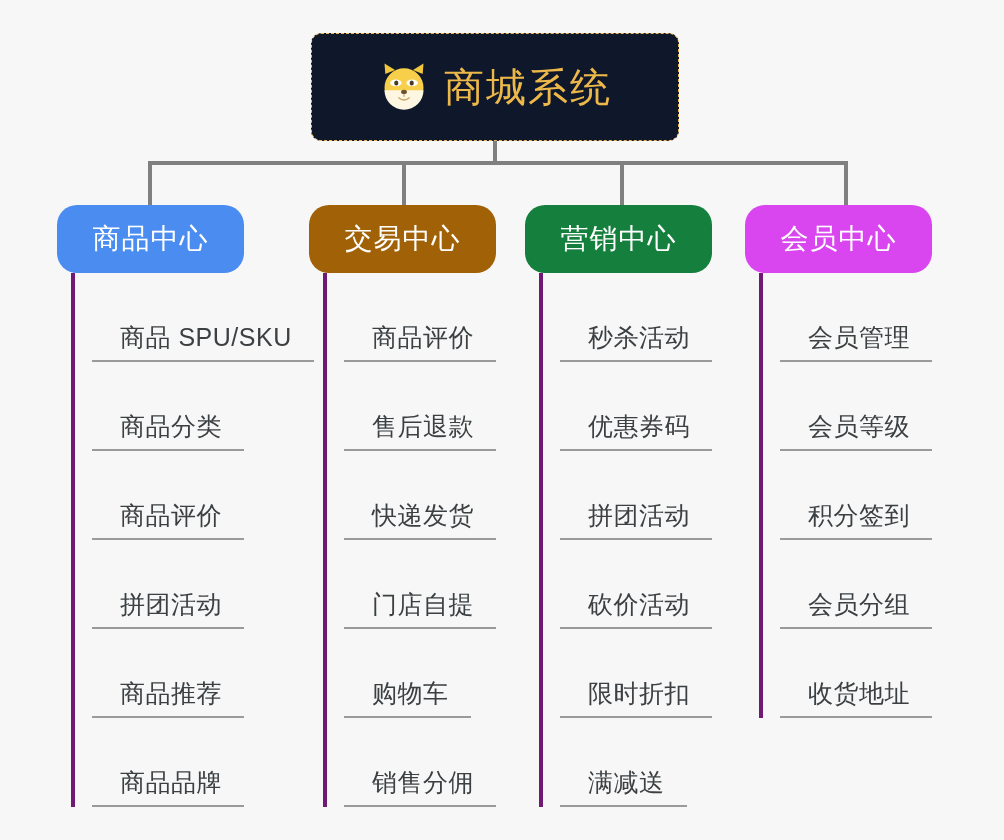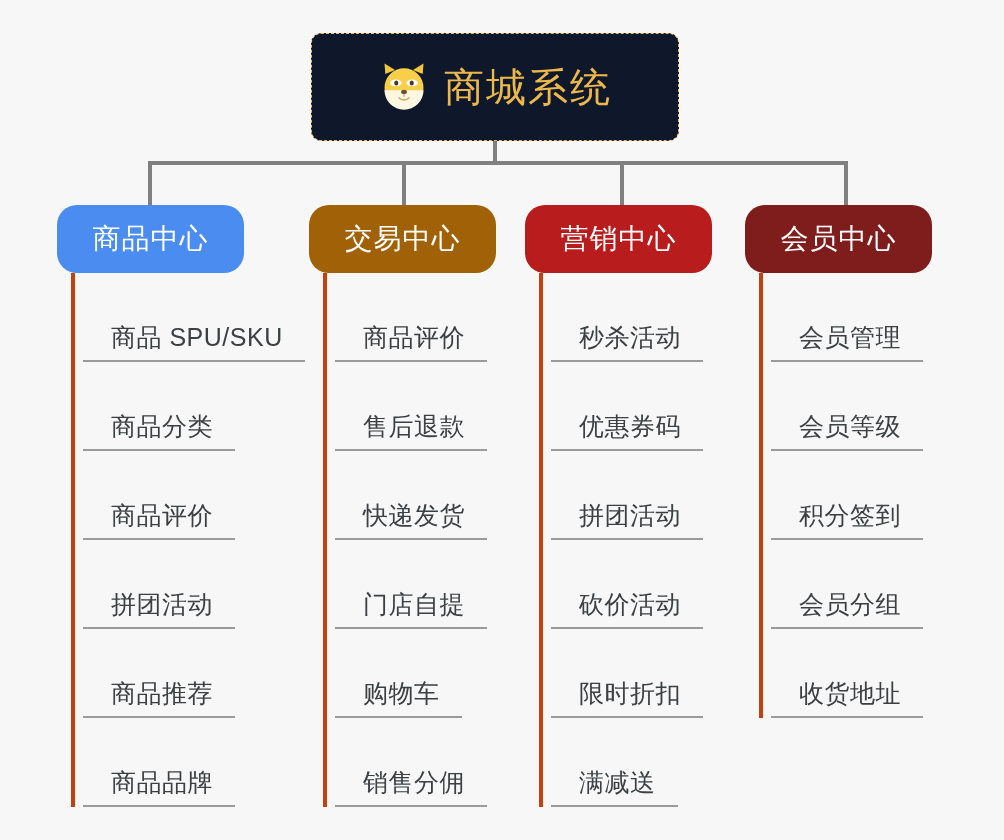--- a/index.html
+++ b/index.html
@@ -106,22 +106,22 @@
   }
   .column.col1 .cat-box { width: 187px; }
   .column.col2 .cat-box { width: 187px; }
   .column.col3 .cat-box { width: 187px; }
   .column.col4 .cat-box { width: 187px; }
 
   
   .leaf-list {
     position: relative;
     margin-top: 0;
-    padding-left: 8px;
-    border-left: 4px solid #c2410c;
+    padding-left: 17px;
+    border-left: 4px solid #701a75;
     margin-left: 14px;
   }
   .leaf-item {
     height: 89px;
     display: flex;
     align-items: flex-end;
     position: relative;
   }
   .leaf-inner {
     display: inline-block;
@@ -244,21 +244,21 @@
       </div>
       <div class="leaf-item">
         <span class="leaf-inner">
           <span class="leaf-label">销售分佣</span>
         </span>
       </div>
     </div>
   </div>
 
   <div class="column col3">
-    <div class="cat-box" style="background: #b91c1c; text-align: center;">
+    <div class="cat-box" style="background: #15803d; text-align: center;">
       <span>营销中心</span>
     </div>
     <div class="leaf-list">
       <div class="leaf-item">
         <span class="leaf-inner">
           <span class="leaf-label">秒杀活动</span>
         </span>
       </div>
       <div class="leaf-item">
         <span class="leaf-inner">
@@ -282,21 +282,21 @@
       </div>
       <div class="leaf-item">
         <span class="leaf-inner">
           <span class="leaf-label">满减送</span>
         </span>
       </div>
     </div>
   </div>
 
   <div class="column col4">
-    <div class="cat-box" style="background: #7f1d1d;">
+    <div class="cat-box" style="background: #d946ef;">
       <span>会员中心</span>
     </div>
     <div class="leaf-list">
       <div class="leaf-item">
         <span class="leaf-inner">
           <span class="leaf-label">会员管理</span>
         </span>
       </div>
       <div class="leaf-item">
         <span class="leaf-inner">

